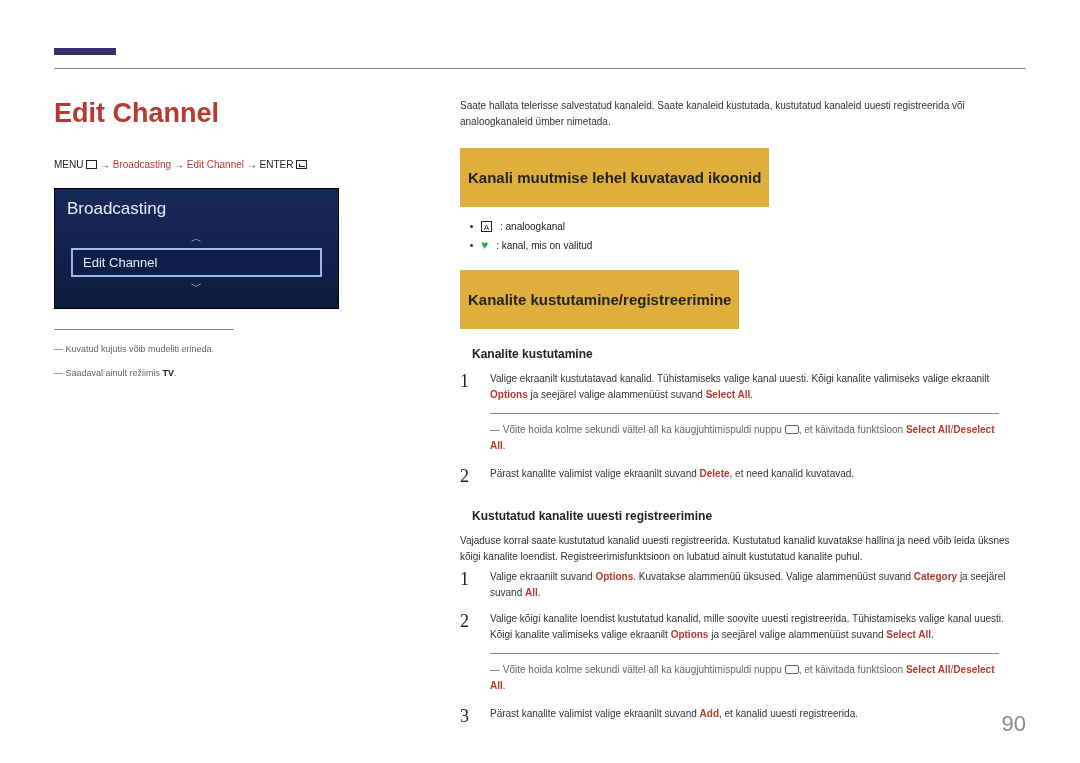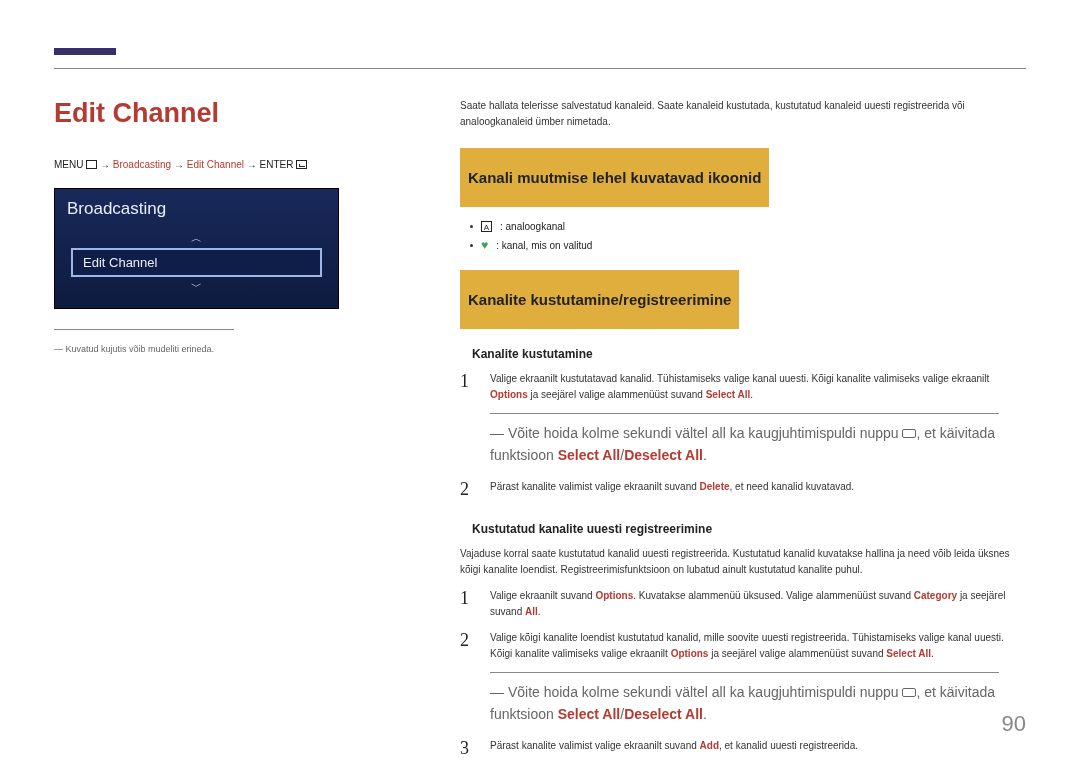--- a/index.html
+++ b/index.html
@@ -27,24 +27,24 @@
   .bullet-list { margin: 4px 0 18px 10px; }
   .bullet-item { font-size: 10px; margin-bottom: 6px; display: flex; align-items: center; gap: 8px; }
   .bullet-dot { width: 3px; height: 3px; background: #333; border-radius: 50%; display: inline-block; }
   .icon-a { display: inline-block; width: 11px; height: 11px; border: 1px solid #222; font-size: 8px; text-align: center; line-height: 11px; }
   .icon-heart { color: #2fa84f; font-size: 12px; }
   .subheading { font-size: 12px; font-weight: bold; margin: 8px 12px 10px; color: #222; }
   .num-row { display: flex; gap: 16px; margin-bottom: 10px; }
   .num { font-size: 18px; font-family: Georgia, serif; color: #222; width: 14px; flex-shrink: 0; }
   .num-text { font-size: 10px; line-height: 1.6; color: #333; flex: 1; }
   .red { color: #b53a31; font-weight: bold; }
-  .dash-note { font-size: 14px; color: #666; line-height: 1.6; margin: 6px 0 12px 30px; border-top: 1px solid #888; padding-top: 8px; width: 90%; }
+  .dash-note { font-size: 10px; color: #666; line-height: 1.6; margin: 6px 0 12px 30px; border-top: 1px solid #888; padding-top: 8px; width: 90%; }
   .dash-note::before { content: "― "; }
   .remote-icon { display: inline-block; width: 14px; height: 9px; border: 1px solid #666; border-radius: 2px; vertical-align: middle; position: relative; top: -1px; }
-  .body-para { font-size: 10px; line-height: 1.6; color: #333; margin-bottom: 10px; }
+  .body-para { font-size: 10px; line-height: 1.6; color: #333; margin-bottom: 4px; }
   .page-num { position: absolute; bottom: 26px; right: 54px; font-size: 22px; color: #888; }
 </style>
 </head>
 <body>
 
 <div class="page-header-line"></div>
 <div class="page-rule"></div>
 
 <div class="left-col">
   <h1>Edit Channel</h1>
@@ -65,20 +65,23 @@
     <div class="tv-title">Broadcasting</div>
     <div class="tv-body">
       <div class="chevron-row">︿</div>
       <div class="selected-row">Edit Channel</div>
       <div class="chevron-row">﹀</div>
     </div>
   </div>
 
   <div class="left-rule"></div>
   <div class="footnote">Kuvatud kujutis võib mudeliti erineda.</div>
+  <div class="footnote">
+    <span>Saadaval ainult režiimis </span><span class="hl">TV</span><span>.</span>
+  </div>
 </div>
 
 <div class="right-col">
   <div class="intro">Saate hallata telerisse salvestatud kanaleid. Saate kanaleid kustutada, kustutatud kanaleid uuesti registreerida või analoogkanaleid ümber nimetada.</div>
 
   <div class="section-hl">Kanali muutmise lehel kuvatavad ikoonid</div>
   <div class="bullet-list">
     <div class="bullet-item">
       <span class="bullet-dot"></span>
       <span class="icon-a">A</span>

